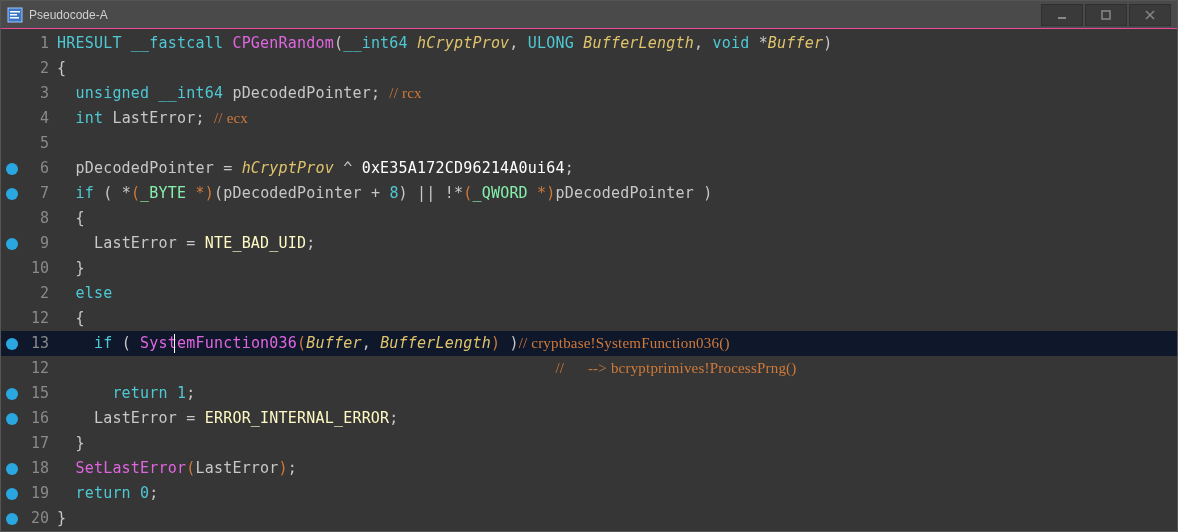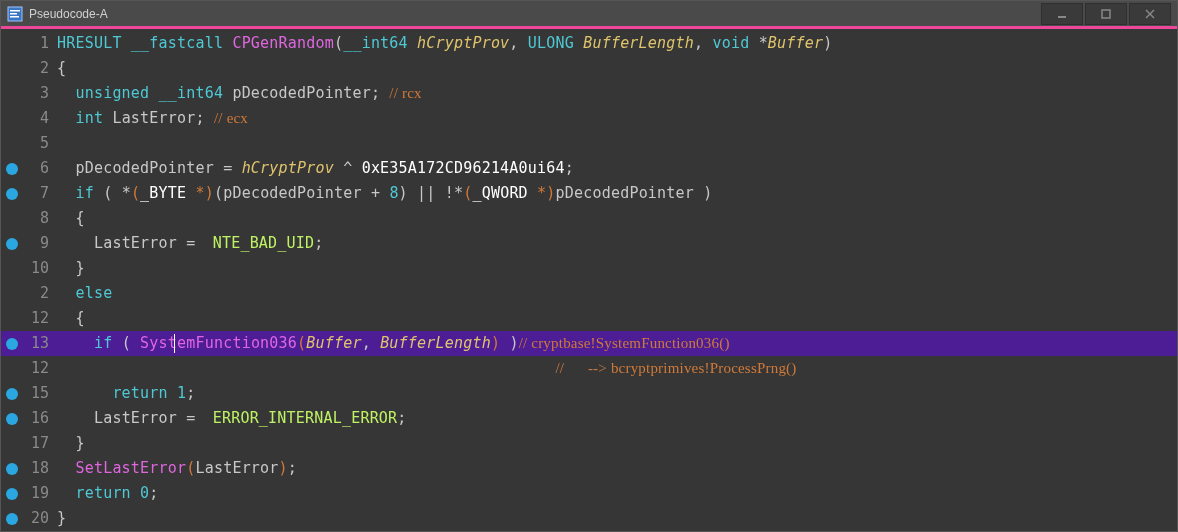--- a/index.html
+++ b/index.html
@@ -19,21 +19,21 @@
     background: #363636;
     display: flex;
     flex-direction: column;
   }
   .titlebar {
     height: 28px;
     background: #4a4a4a;
     display: flex;
     align-items: center;
     padding: 0 6px 0 6px;
-    border-bottom: 3px solid #ec4899;
+    border-bottom: 1px solid #ec4899;
     color: #d0d0d0;
     font-family: 'Segoe UI', Tahoma, sans-serif;
     font-size: 12px;
   }
   .titlebar .icon {
     width: 16px; height: 16px;
     margin-right: 6px;
     display:inline-flex; align-items:center; justify-content:center;
   }
   .titlebar .spacer { flex: 1; }
@@ -77,44 +77,44 @@
     padding-right: 8px;
     flex-shrink:0;
     font-family: Consolas, monospace;
   }
   .code {
     flex: 1;
     font-family: Consolas, monospace;
     letter-spacing: 0.2px;
   }
   .line.hl .code, .line.hl .lnum, .line.hl .bpcol {
-    background: #4c1d95;
+    background: #0f172a;
   }
   .line.hl .code { position:relative; }
   .caret {
     position:absolute;
     left: 0;
     top: 3px;
     width: 1px;
     height: 19px;
     background:#fff;
   }
   
   .c-type   { color: #4ec9d4; text-align: center; }
   .c-key    { color: #4ec9d4; }
   .c-func   { color: #e066e0; }
   .c-funcname { color: #e066e0; }
   .c-param  { color: #e0c46c; font-style: italic; }
   .c-ident  { color: #c8c8c8; }
   .c-punct  { color: #c8c8c8; }
   .c-num    { color: #4ec9d4; }
   .c-hex    { color: #ffffff; }
-  .c-macro  { color: #ffffff; }
+  .c-macro  { color: #86efac; }
   .c-comment{ color: #d07a3a; font-family: Liberation Serif, serif; }
-  .c-const  { color: #bef264; margin-left: 8px; }
+  .c-const  { color: #fef9c3; }
   .c-orange { color: #d07a3a; }
 </style>
 </head>
 <body>
 
 <div class="window">
   <div class="titlebar">
     <span class="icon">
       <svg width="16" height="16" viewBox="0 0 16 16">
         <rect x="1" y="1" width="14" height="14" fill="#3a76c4" stroke="#a0c4ff" stroke-width="1"></rect>

